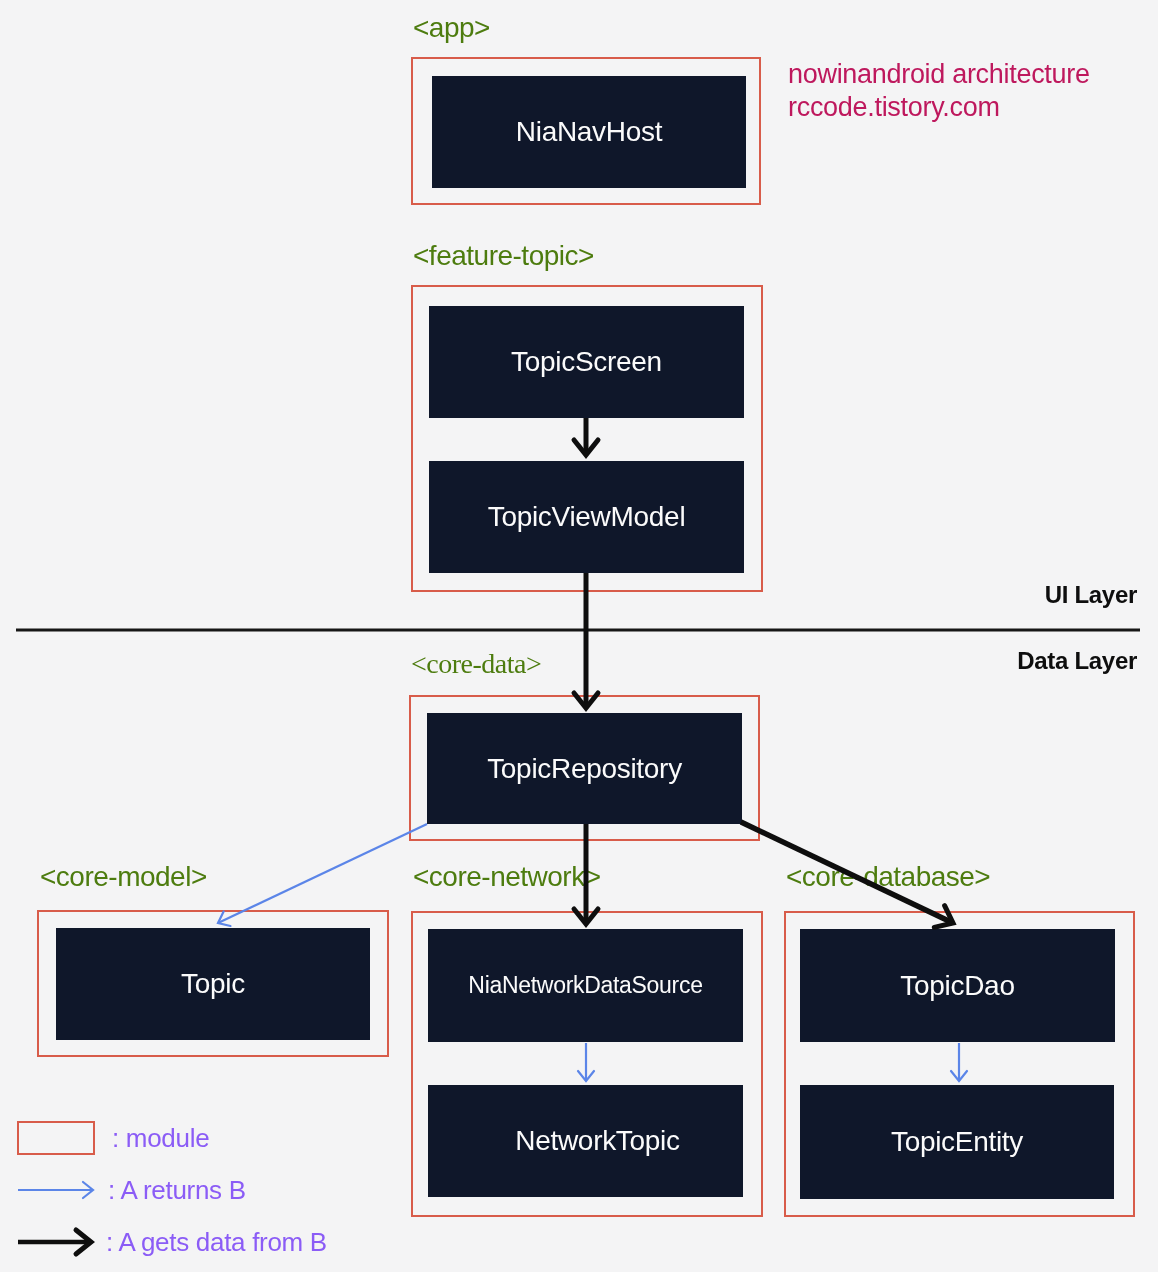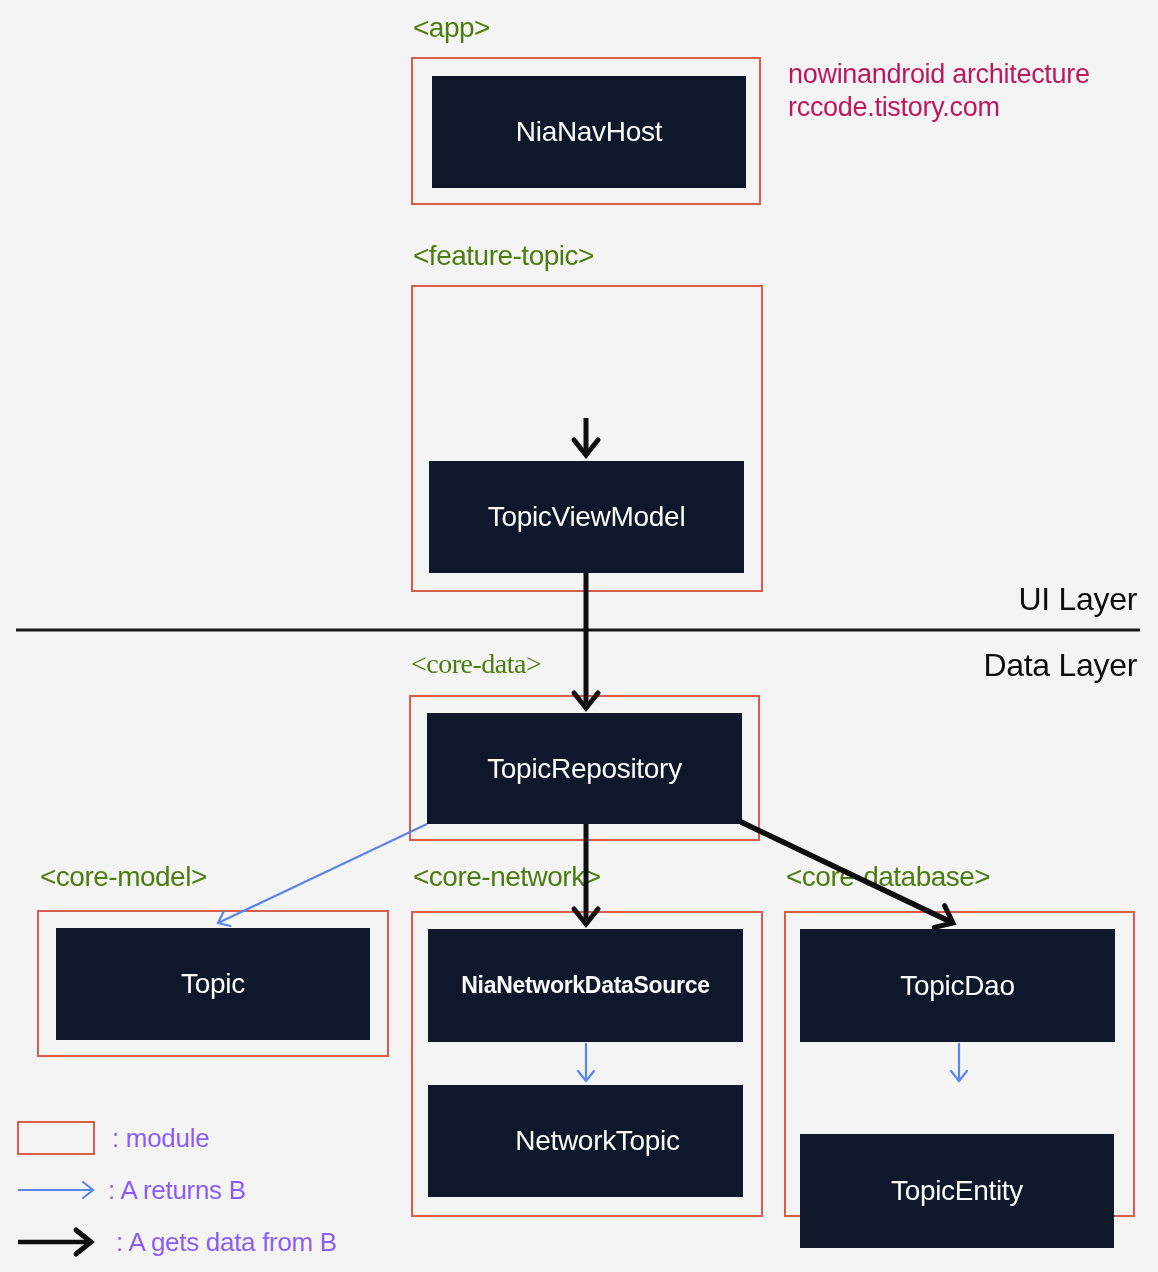--- a/index.html
+++ b/index.html
@@ -26,35 +26,35 @@
   .node{
     position:absolute;
     background:#0f172a;
     color:#fbfbfb;
     display:flex;align-items:center;justify-content:center;
     font-size:28px;
     letter-spacing:-0.3px;
     white-space:nowrap;
     box-sizing:border-box;
   }
-  .node.small-text{font-size:23px;font-weight:bold;}
+  .node.small-text{font-size:23px;}
   .watermark{
     position:absolute;
     left:788px;top:58px;
     color:#be185d;
     font-size:27px;
     line-height:33px;
     letter-spacing:-0.3px;
   }
   .layer-label{
     position:absolute;
     right:21px;
     color:#0e0e0e;
-    font-size:32px;
-    font-weight:normal;
+    font-size:24px;
+    font-weight:bold;
     letter-spacing:-0.3px;
     text-align:right;
     white-space:nowrap;
   }
   .layer-label.ui{top:581px;}
   .layer-label.data{top:647px;}
   .arrows{
     position:absolute;left:0;top:0;
     width:1158px;height:1272px;
     pointer-events:none;
@@ -106,39 +106,40 @@
 
   <div class="layer-label ui">UI Layer</div>
   <div class="layer-label data">Data Layer</div>
 
   <div class="module-tag" style="left:413px;top:12px;">&lt;app&gt;</div>
   <div class="module-box" style="left:411px;top:57px;width:350px;height:148px;"></div>
   <div class="node" style="left:432px;top:76px;width:314px;height:112px;">NiaNavHost</div>
 
   <div class="module-tag" style="left:413px;top:240px;">&lt;feature-topic&gt;</div>
   <div class="module-box" style="left:411px;top:285px;width:352px;height:307px;"></div>
+  <div class="node" style="left:429px;top:306px;width:315px;height:112px;">TopicScreen</div>
   <div class="node" style="left:429px;top:461px;width:315px;height:112px;">TopicViewModel</div>
 
   <div class="module-tag" style="left:411px;top:648px;font-family:Liberation Serif, serif;">&lt;core-data&gt;</div>
   <div class="module-box" style="left:409px;top:695px;width:351px;height:146px;"></div>
   <div class="node" style="left:427px;top:713px;width:315px;height:111px;">TopicRepository</div>
 
   <div class="module-tag" style="left:40px;top:861px;">&lt;core-model&gt;</div>
   <div class="module-box" style="left:37px;top:910px;width:352px;height:147px;"></div>
   <div class="node" style="left:56px;top:928px;width:314px;height:112px;">Topic</div>
 
   <div class="module-tag" style="left:413px;top:861px;">&lt;core-network&gt;</div>
   <div class="module-box" style="left:411px;top:911px;width:352px;height:306px;"></div>
   <div class="node small-text" style="left:428px;top:929px;width:315px;height:113px;">NiaNetworkDataSource</div>
   <div class="node" style="left:428px;top:1085px;width:315px;height:112px;padding-left:24px;">NetworkTopic</div>
 
   <div class="module-tag" style="left:786px;top:861px;">&lt;core-database&gt;</div>
   <div class="module-box" style="left:784px;top:911px;width:351px;height:306px;"></div>
   <div class="node" style="left:800px;top:929px;width:315px;height:113px;">TopicDao</div>
-  <div class="node" style="left:800px;top:1134px;width:314px;height:114px;">TopicEntity</div>
+  <div class="node" style="left:800px;top:1085px;width:314px;height:114px;">TopicEntity</div>
 
   <svg class="arrows" viewBox="0 0 1158 1272">
     <line x1="16" y1="630" x2="1140" y2="630" stroke="#161616" stroke-width="3"></line>
     <line x1="586" y1="418" x2="586" y2="455" stroke="#0e0e0e" stroke-width="5" marker-end="url(#chevBlack)"></line>
     <line x1="586" y1="573" x2="586" y2="708" stroke="#0e0e0e" stroke-width="5" marker-end="url(#chevBlack)"></line>
     <line x1="586" y1="824" x2="586" y2="924" stroke="#0e0e0e" stroke-width="5" marker-end="url(#chevBlack)"></line>
     <line x1="741" y1="822" x2="953" y2="923" stroke="#0e0e0e" stroke-width="5.5" marker-end="url(#chevBlack)"></line>
     <line x1="427" y1="824" x2="218" y2="923" stroke="#5b85e8" stroke-width="2.2" marker-end="url(#chevBlue)"></line>
     <line x1="586" y1="1043" x2="586" y2="1081" stroke="#5b85e8" stroke-width="2.2" marker-end="url(#chevBlue)"></line>
     <line x1="959" y1="1043" x2="959" y2="1081" stroke="#5b85e8" stroke-width="2.2" marker-end="url(#chevBlue)"></line>
@@ -153,16 +154,16 @@
     <svg width="79" height="30">
       <line x1="1" y1="15" x2="76" y2="15" stroke="#5b85e8" stroke-width="2.2" marker-end="url(#chevBlue)"></line>
     </svg>
     <span class="legend-label" style="margin-left:12px;">: A returns B</span>
   </div>
 
   <div class="legend-row legend-gets">
     <svg width="79" height="34">
       <line x1="1" y1="17" x2="74" y2="17" stroke="#0e0e0e" stroke-width="4.5" marker-end="url(#chevBlack)"></line>
     </svg>
-    <span class="legend-label" style="margin-left:20px;">: A gets data from B</span>
+    <span class="legend-label" style="margin-left:10px;">: A gets data from B</span>
   </div>
 
 </div>
 
 </body></html>

